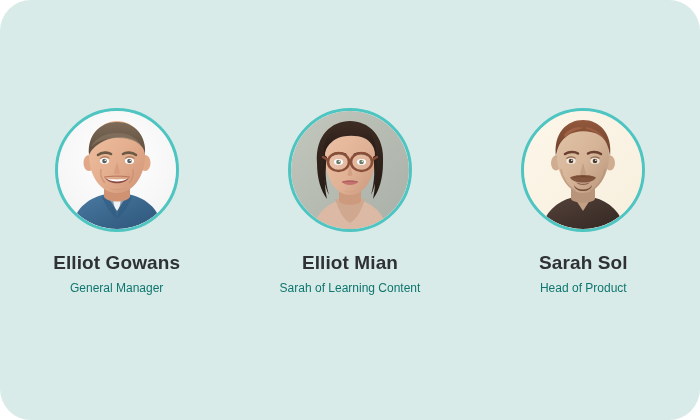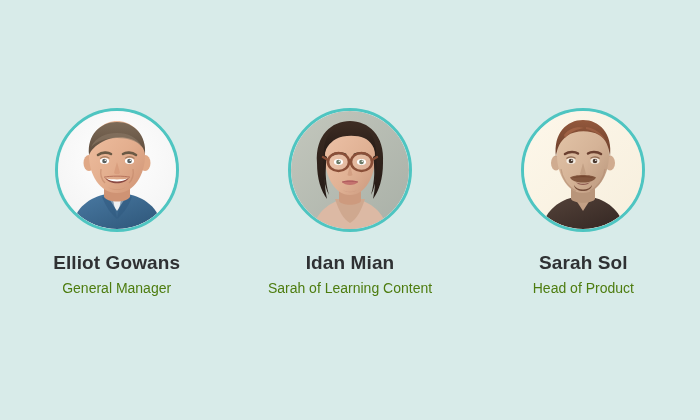--- a/index.html
+++ b/index.html
@@ -11,20 +11,21 @@
     height: 420px;
     overflow: hidden;
     font-family: "Liberation Sans", sans-serif;
   }
   .stage {
     position: relative;
     width: 700px;
     height: 420px;
     background: #d8ebe9;
     box-sizing: border-box;
+    border-radius: 31px;
   }
   .team-row {
     position: absolute;
     left: 0;
     top: 108px;
     width: 700px;
     display: flex;
     flex-direction: row;
     align-items: flex-start;
     justify-content: space-between;
@@ -67,23 +68,23 @@
     font-size: 19px;
     font-weight: bold;
     color: #2f3133;
     line-height: 22px;
     text-align: center;
     letter-spacing: 0.1px;
     white-space: nowrap;
   }
   .member-role {
     margin-top: 3px;
-    font-size: 14px;
+    font-size: 12px;
     font-weight: normal;
-    color: #4d7c0f;
+    color: #0f766e;
     line-height: 22px;
     text-align: center;
     white-space: nowrap;
   }
 </style>
 </head>
 <body>
 
 <div class="stage">
 
@@ -212,21 +213,21 @@
 
             <path d="M59 54 L56.5 64 C58 65.4 60 65.4 61.5 64 L59 54 Z" fill="#cf9b7e" opacity="0.8"></path>
 
             <path d="M51 71 C54 68.6 64 68.6 67 71 C64 75 54 75 51 71 Z" fill="#c4726e"></path>
             <path d="M51 71 C55 70 63 70 67 71" stroke="#a9585a" stroke-width="0.9" fill="none"></path>
 
             <path d="M52 79 C55 81.4 63 81.4 66 79 C63 82 55 82 52 79 Z" fill="#c4917a" opacity="0.45"></path>
           </svg>
         </div>
       </div>
-      <div class="member-name">Idan Mian</div>
+      <div class="member-name">Elliot Mian</div>
       <div class="member-role">Sarah of Learning Content</div>
     </div>
 
     <div class="member">
       <div class="avatar-ring">
         <div class="avatar-clip">
           <svg class="avatar-art" viewBox="0 0 118 118">
             <defs>
               <linearGradient id="m3bg" x1="0%" y1="0%" x2="100%" y2="100%">
                 <stop offset="0%" stop-color="#fdf7ea"></stop>

